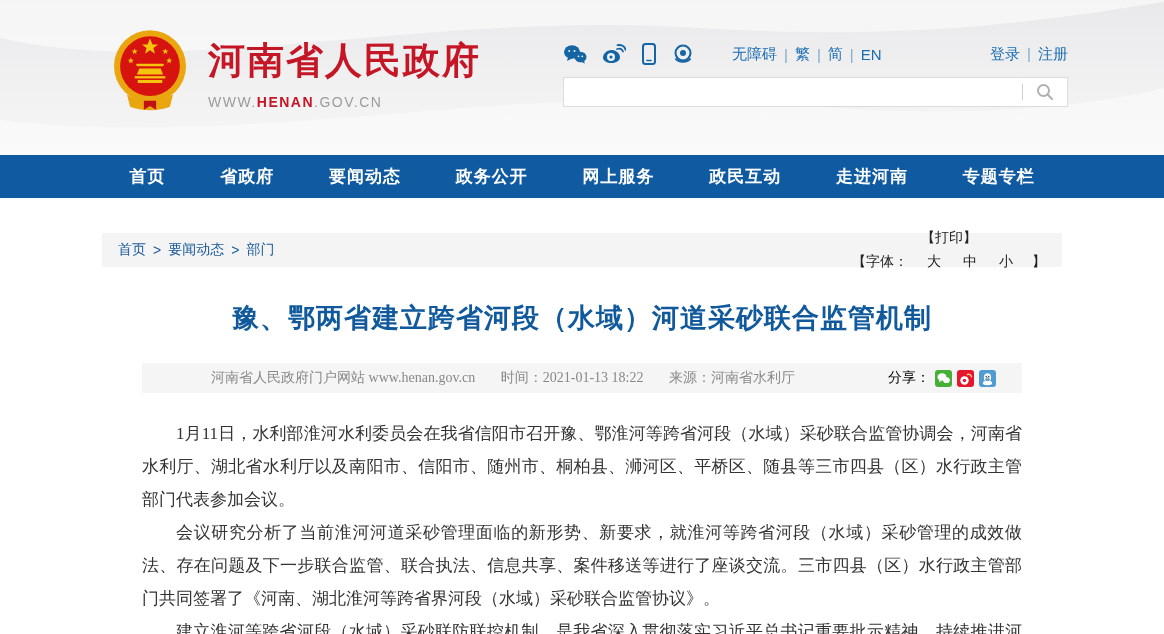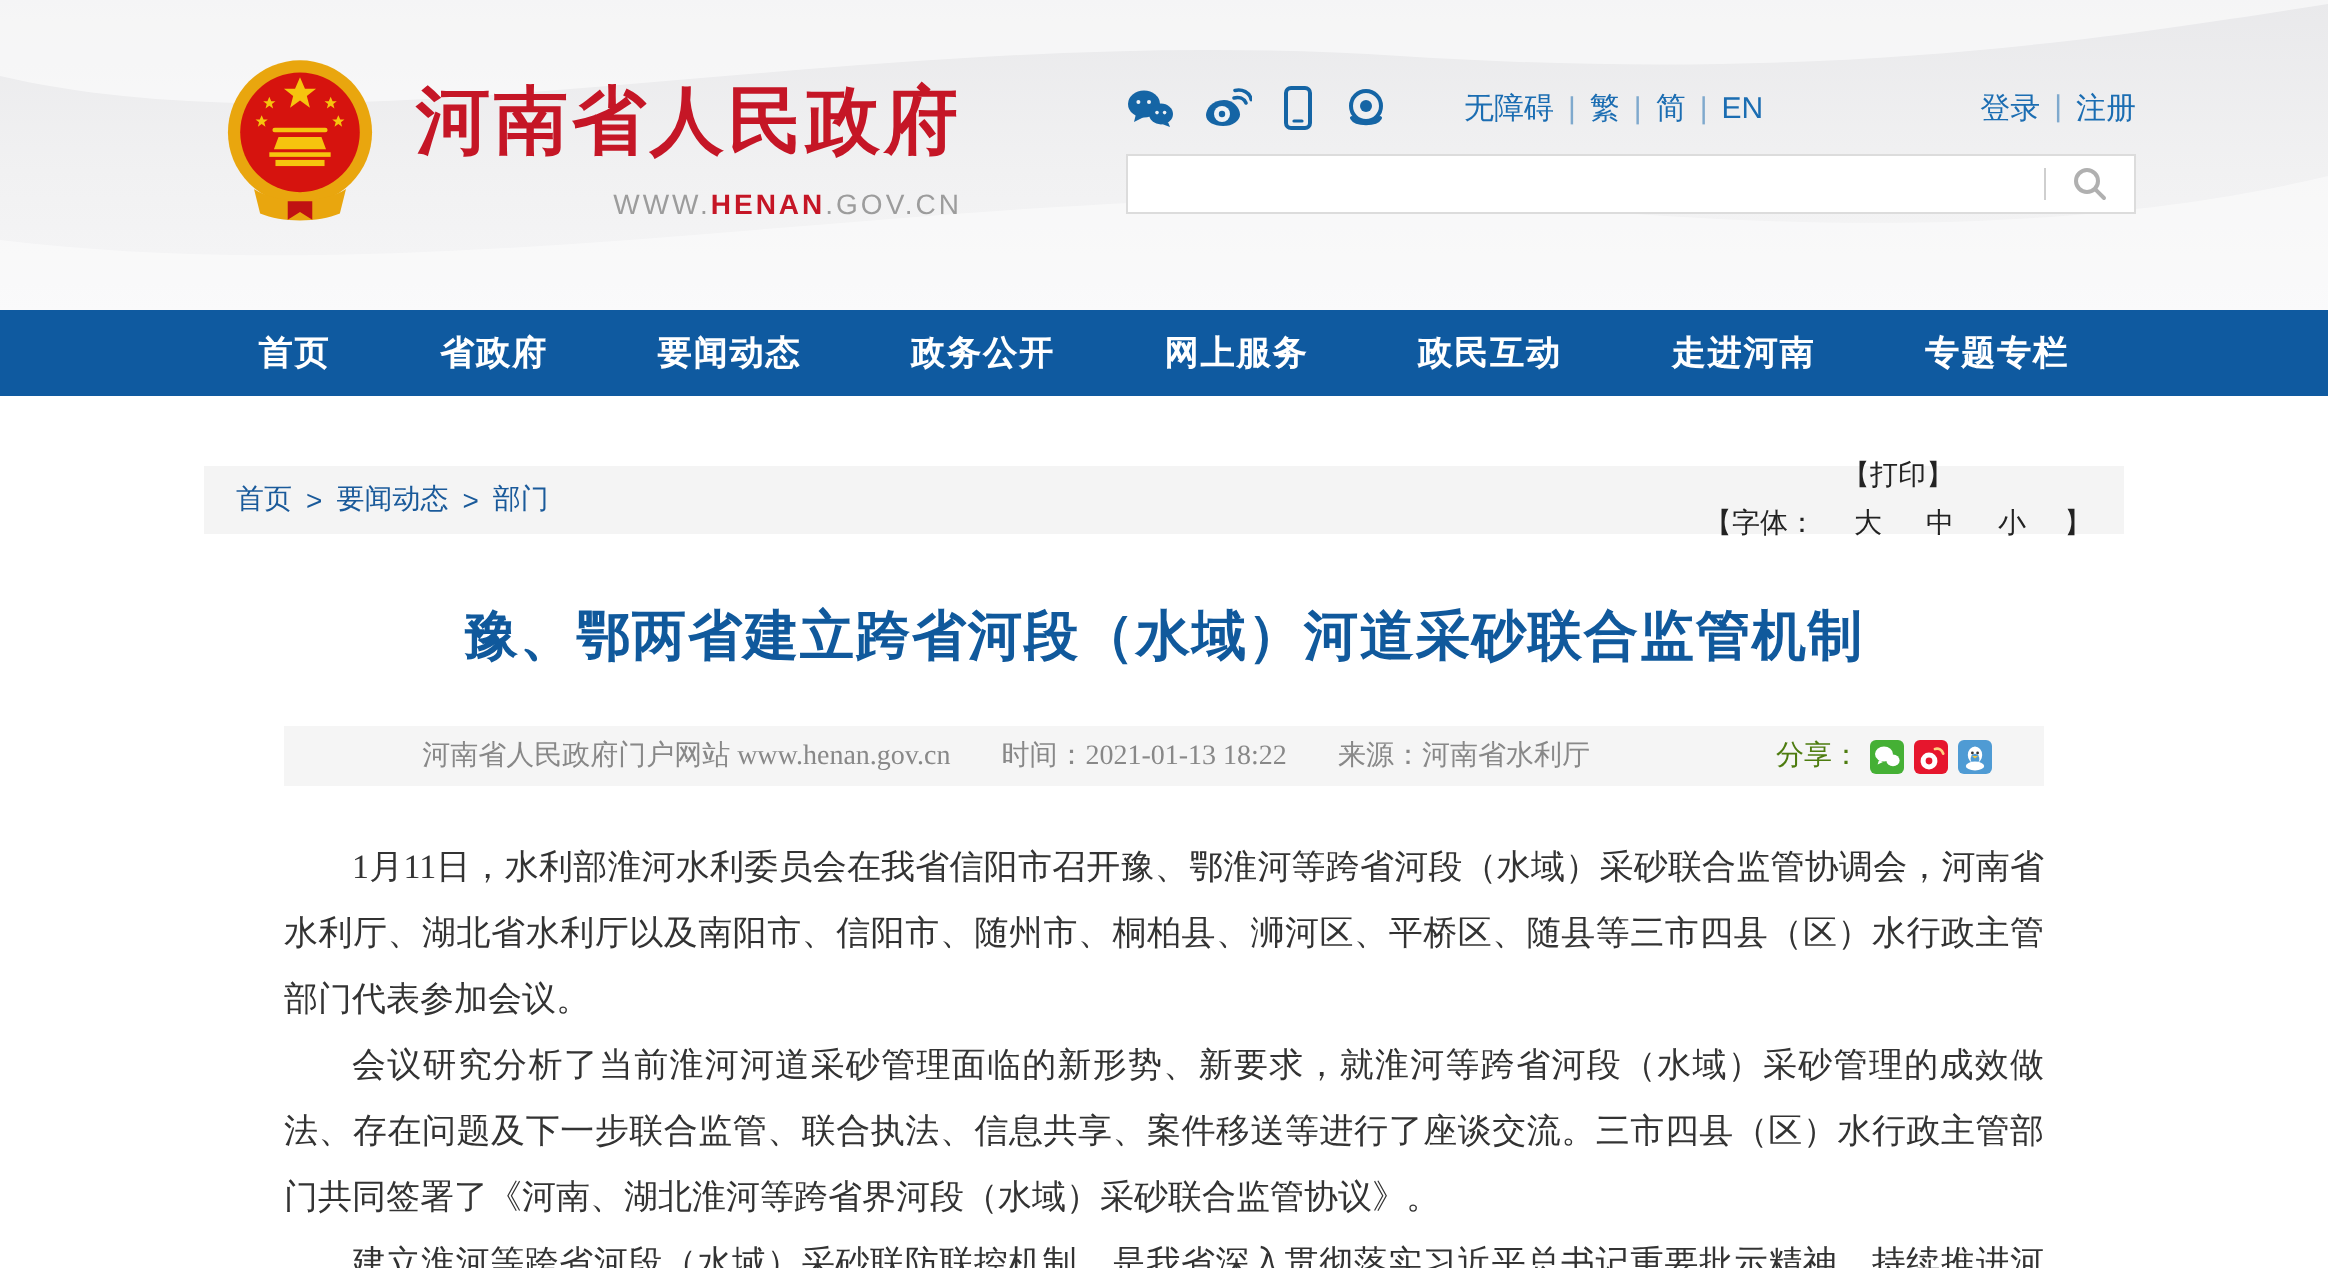--- a/index.html
+++ b/index.html
@@ -10,21 +10,21 @@
   .site-header { position: relative; height: 155px;
     background: linear-gradient(180deg, #e9e9eb 0%, #f1f1f2 55%, #f6f6f7 100%); overflow: hidden; }
   .header-wave { position: absolute; inset: 0; pointer-events: none; }
   .header-inner { position: relative; display: flex; padding: 0 96px 0 102px; height: 100%; }
 
   .brand { display: flex; align-items: flex-start; margin-top: 24px; cursor: pointer; }
   .brand-emblem { width: 96px; height: 92px; flex: 0 0 auto; }
   .brand-text { margin-left: 10px; margin-top: 12px; }
   .site-name { font-size: 37px; font-weight: 700; color: #c51626; letter-spacing: 2px;
     font-family: "Liberation Serif", "DejaVu Serif", serif; }
-  .site-url { margin-top: 8px; text-align: right; font-size: 14px; color: #9c9c9c; letter-spacing: 1.5px; }
+  .site-url { margin-top: 8px; text-align: left; font-size: 14px; color: #9c9c9c; letter-spacing: 1.5px; }
   .site-url .hl { color: #c51626; font-weight: 700; }
 
   .header-right { margin-left: auto; width: 505px; margin-top: 42px; }
   .top-row { display: flex; align-items: center; height: 24px; }
   .social-icons { display: flex; align-items: center; gap: 15px; }
   .social-icons svg { display: block; }
   .lang-links { margin-left: 38px; font-size: 15px; color: #1b6db2; display: flex; gap: 7px; align-items: center; text-align: right; }
   .lang-links .sep { color: #7fa9cd; }
   .lang-links span[data-interactable="true"] { cursor: pointer; }
   .auth-links { margin-left: auto; font-size: 15px; color: #1b6db2; display: flex; gap: 7px; }
@@ -59,21 +59,21 @@
   .article { padding: 0 40px; }
   .article-title { text-align: center; color: #10599c; font-size: 27px; font-weight: 700;
     letter-spacing: 1px; margin: 33px 0 27px; }
 
   .meta-bar { height: 30px; background: #f5f5f5; display: flex; align-items: center;
     padding: 0 16px; font-size: 14px; color: #888;
     font-family: "Liberation Serif", "DejaVu Serif", serif; gap: 40px; }
   .meta-left { flex: 1; text-align: center; }
   .meta-left .meta-gap { margin-left: 22px; }
   .share { display: flex; align-items: center; gap: 5px; margin-right: 10px; }
-  .share-label { color: #4d7c0f; }
+  .share-label { color: #000000; }
   .share svg { display: block; cursor: pointer; }
 
   .article-body { margin-top: 24px; }
   .article-body p { font-size: 17px; color: #333; line-height: 33px; text-indent: 2em;
     text-align: justify; font-family: "Liberation Serif", "DejaVu Serif", serif; }
 </style>
 </head>
 <body>
 
 <div class="page" data-interactable="false">

